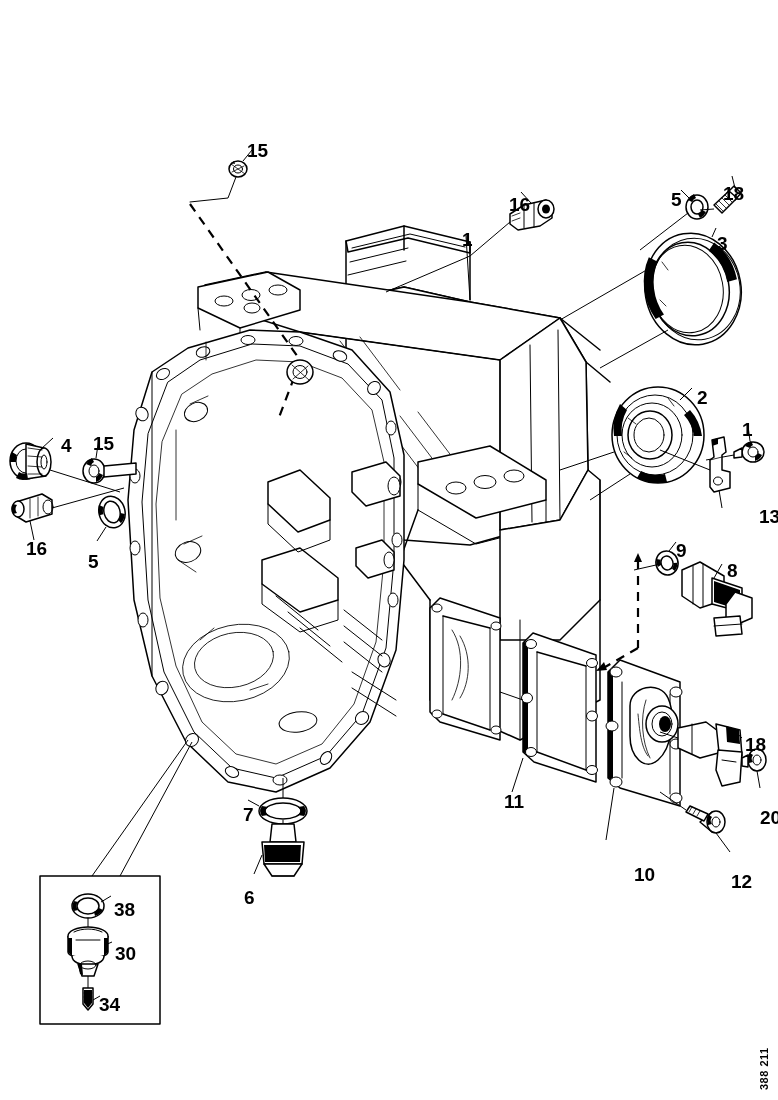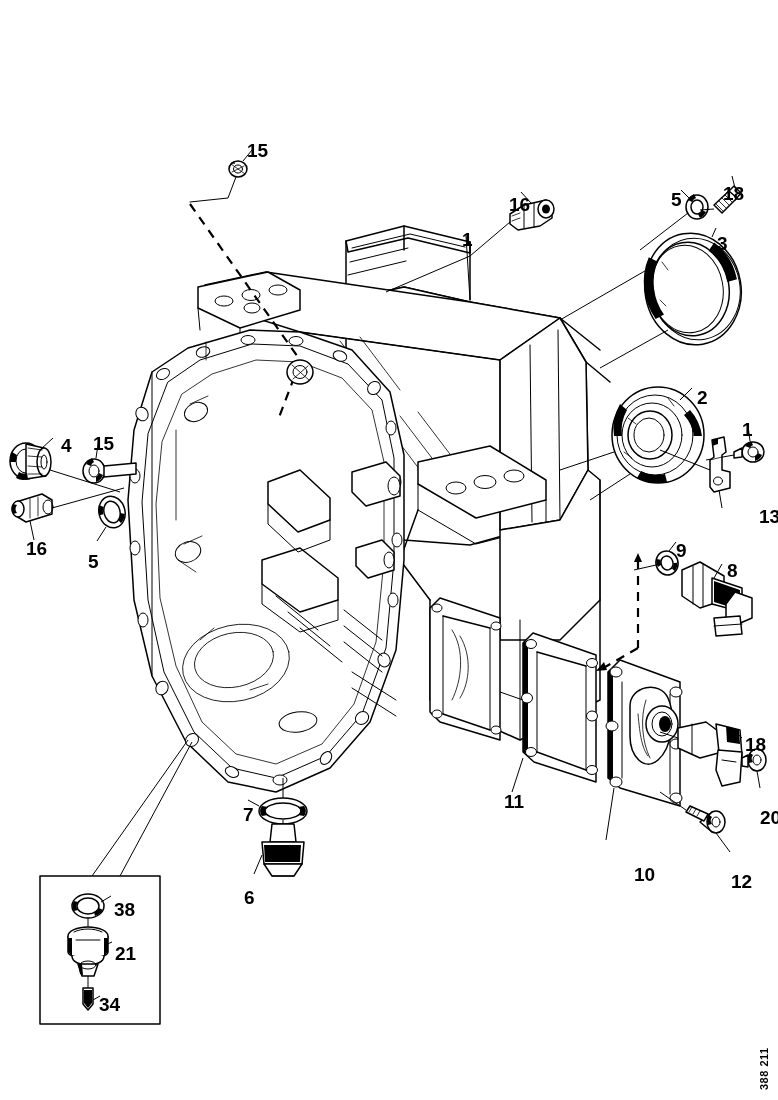--- a/index.html
+++ b/index.html
@@ -536,18 +536,18 @@
   <div class="callout" style="left:676px;top:531px;">9</div>
   <div class="callout" style="left:727px;top:551px;">8</div>
   <div class="callout" style="left:745px;top:725px;">18</div>
   <div class="callout" style="left:760px;top:798px;">20</div>
   <div class="callout" style="left:243px;top:795px;">7</div>
   <div class="callout" style="left:504px;top:782px;">11</div>
   <div class="callout" style="left:244px;top:878px;">6</div>
   <div class="callout" style="left:634px;top:855px;">10</div>
   <div class="callout" style="left:731px;top:862px;">12</div>
   <div class="callout" style="left:114px;top:890px;">38</div>
-  <div class="callout" style="left:115px;top:934px;">21</div>
+  <div class="callout" style="left:115px;top:934px;">30</div>
   <div class="callout" style="left:99px;top:985px;">34</div>
 
   <div class="figcode" style="left:758px;top:1090px;">388 211</div>
 
 </div>
 
 </body></html>

